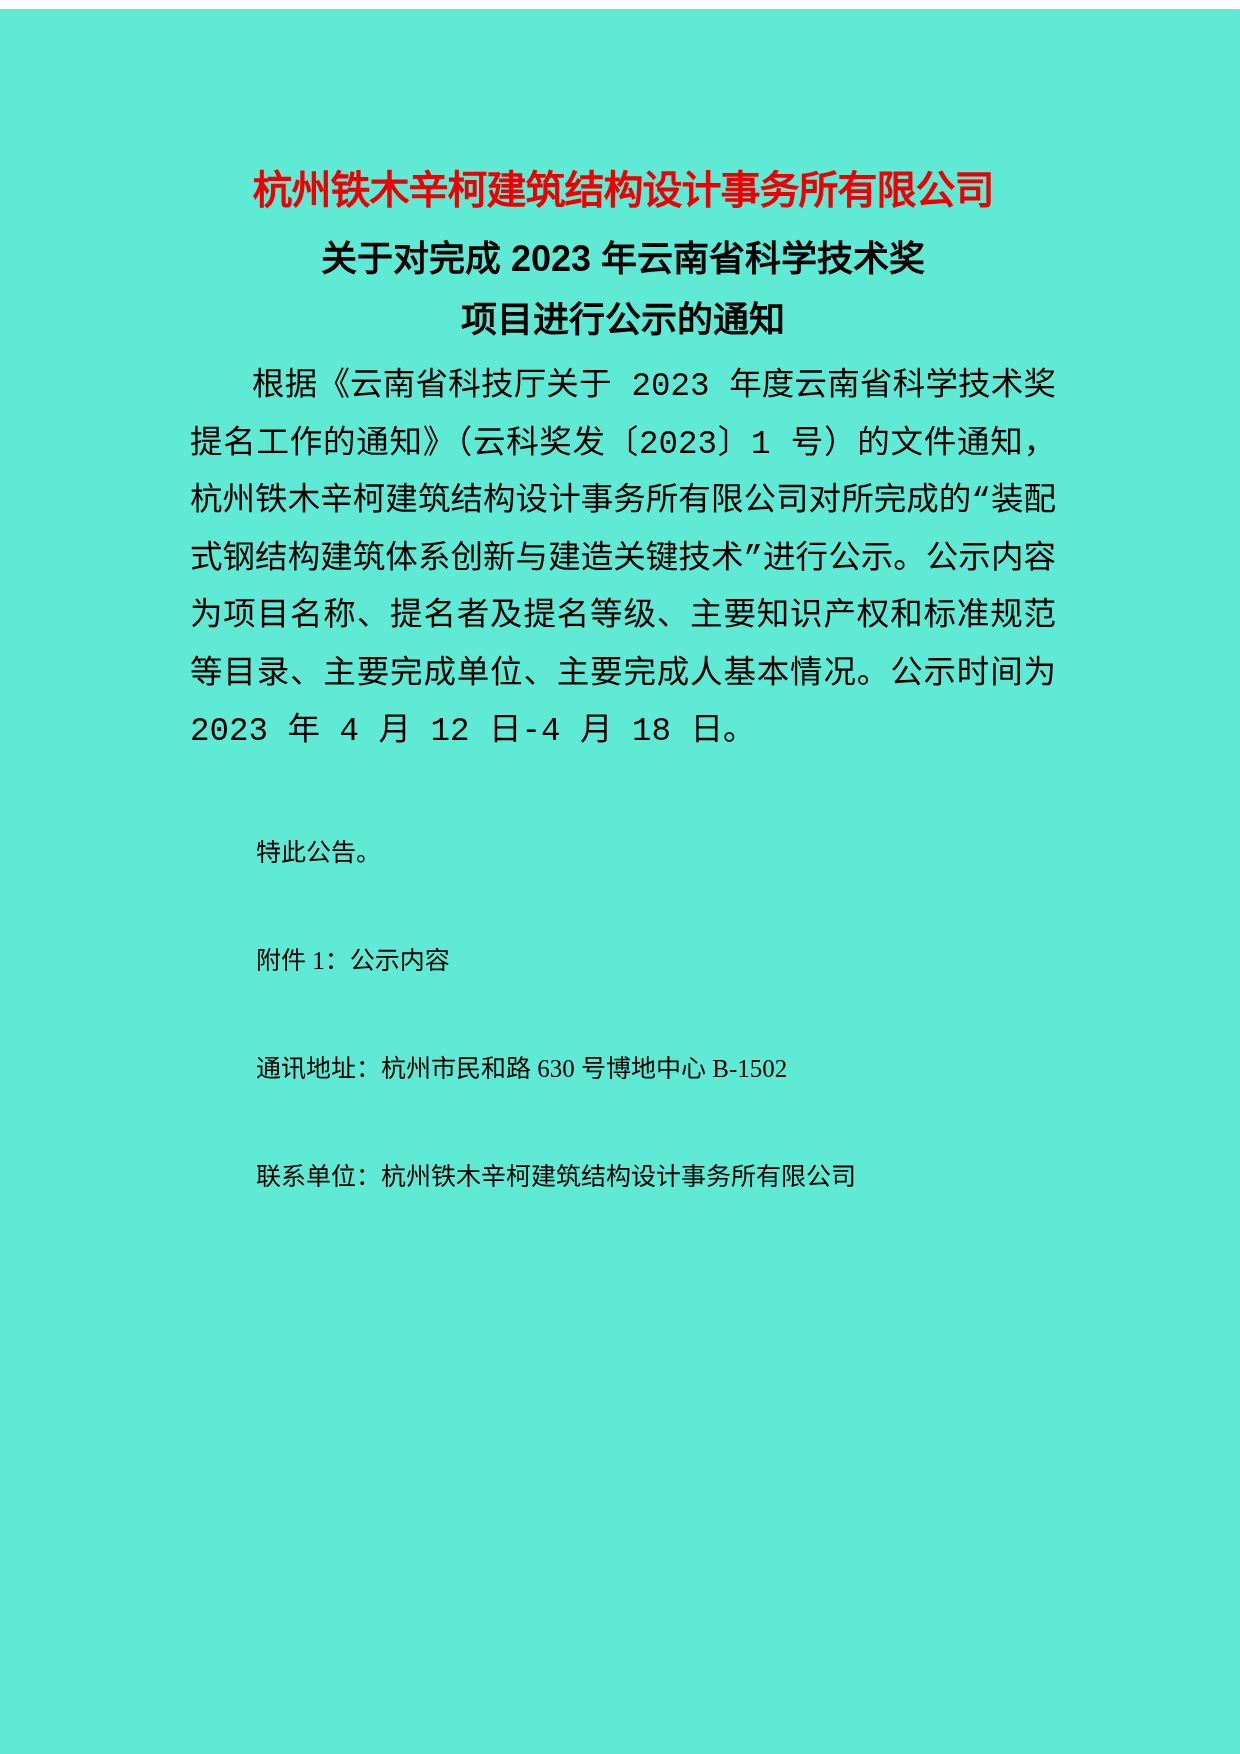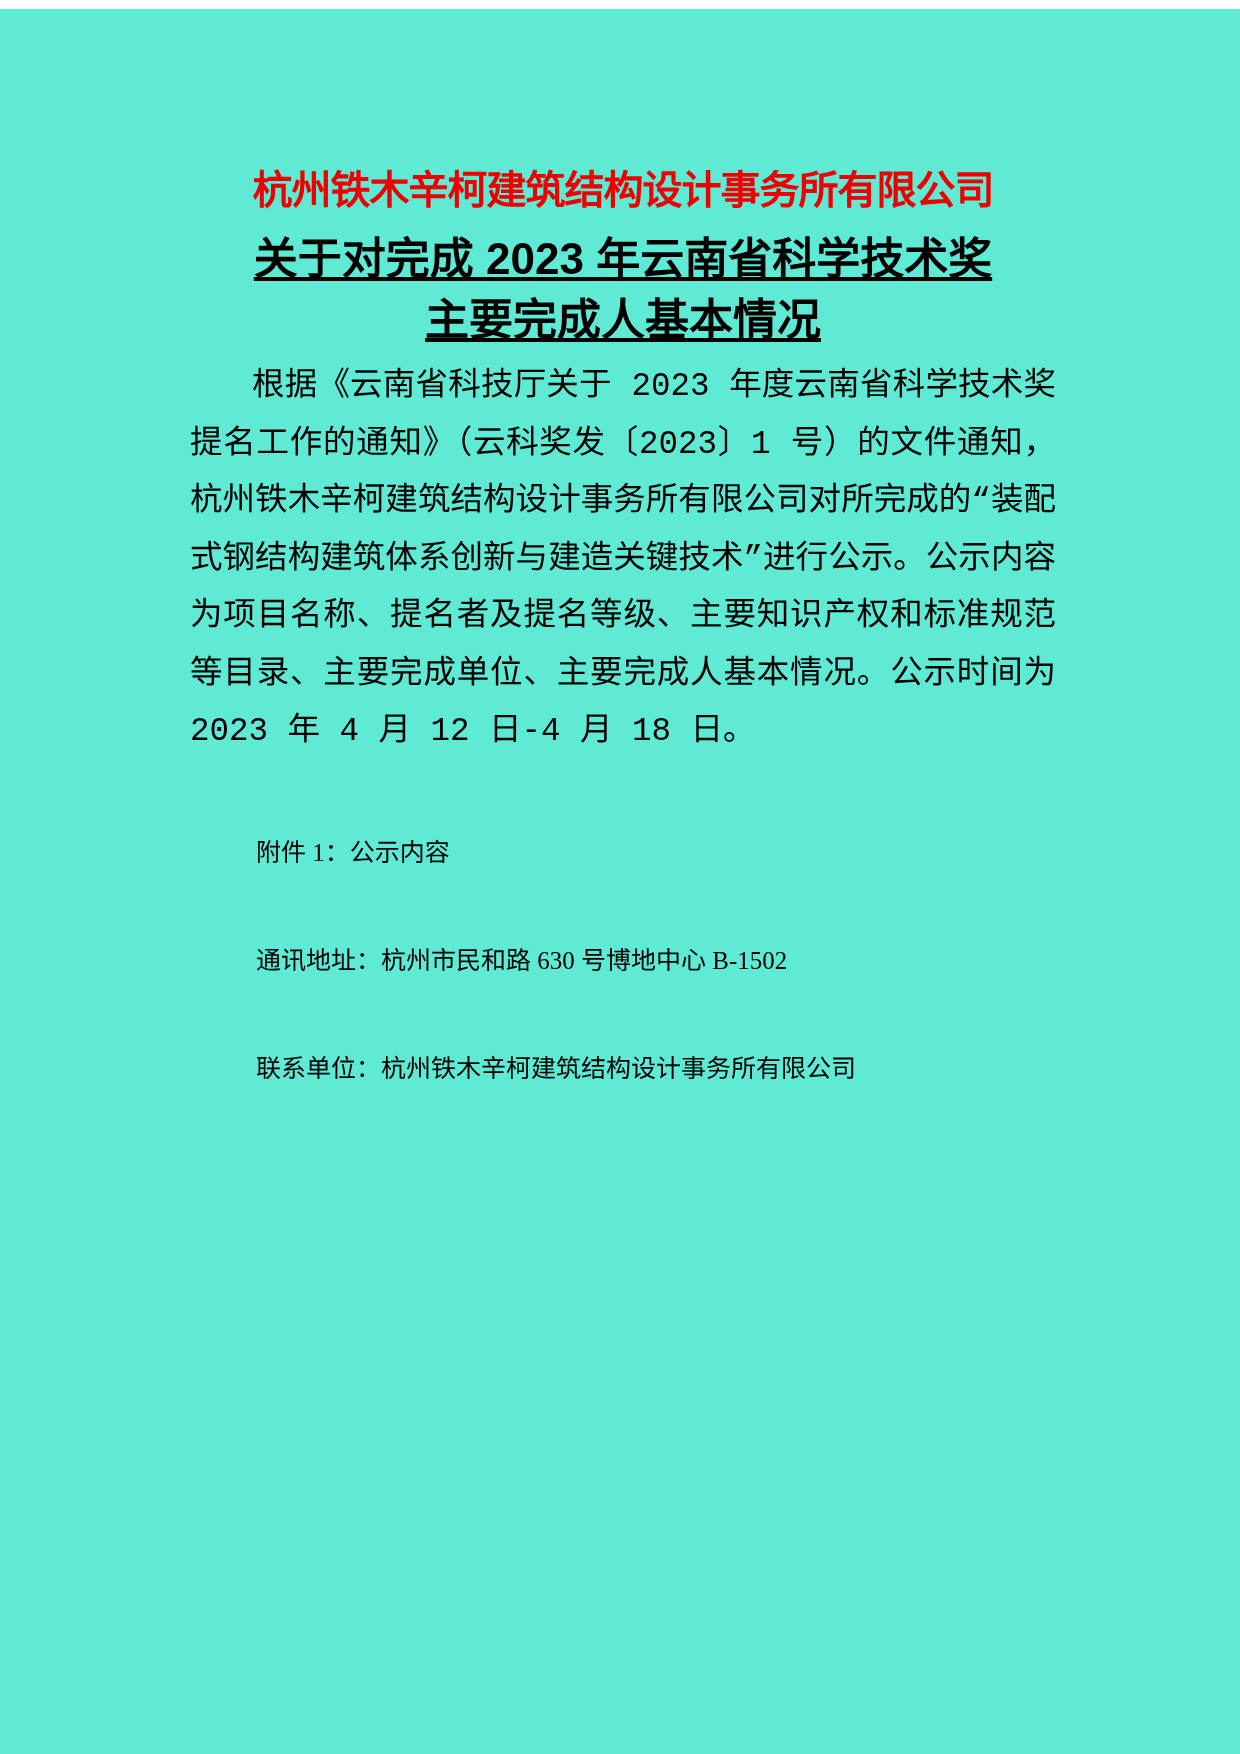--- a/index.html
+++ b/index.html
@@ -28,25 +28,24 @@
     font-weight: bold;
     font-size: 40px;
     line-height: 46px;
     letter-spacing: -1px;
     white-space: nowrap;
   }
   .title-sub {
     text-align: center;
     font-family: "Liberation Sans", "DejaVu Sans", sans-serif;
     font-weight: bold;
-    font-size: 44px;
+    font-size: 36px;
     line-height: 44px;
     color: #000000;
     white-space: nowrap;
-    text-decoration: underline;
   }
   .title-sub.line1 { margin-top: 24px; }
   .title-sub.line2 { margin-top: 17px; }
 
   .body-text {
     margin-top: 16px;
     font-size: 32.5px;
     line-height: 57.5px;
     text-align: justify;
     text-justify: inter-ideograph;
@@ -72,29 +71,30 @@
 </head>
 <body>
 
 <div class="page">
   <div class="content">
 
     <div class="title-red" style="color: rgb(238, 0, 0);">杭州铁木辛柯建筑结构设计事务所有限公司</div>
 
     <div class="title-sub line1">关于对完成 2023 年云南省科学技术奖</div>
 
-    <div class="title-sub line2">主要完成人基本情况</div>
+    <div class="title-sub line2">项目进行公示的通知</div>
 
     <div class="body-text">
 
       <p class="para">根据《云南省科技厅关于 2023 年度云南省科学技术奖提名工作的通知》（云科奖发〔2023〕1 号）的文件通知，杭州铁木辛柯建筑结构设计事务所有限公司对所完成的“装配式钢结构建筑体系创新与建造关键技术”进行公示。公示内容为项目名称、提名者及提名等级、主要知识产权和标准规范等目录、主要完成单位、主要完成人基本情况。公示时间为 2023 年 4 月 12 日-4 月 18 日。</p>
 
     </div>
 
     <div class="closing-block">
+      <div class="closing-line">特此公告。</div>
       <div class="closing-line">附件 1：公示内容</div>
       <div class="closing-line">通讯地址：杭州市民和路 630 号博地中心 B-1502</div>
       <div class="closing-line">联系单位：杭州铁木辛柯建筑结构设计事务所有限公司</div>
       
       
     </div>
 
   </div>
 </div>
 

